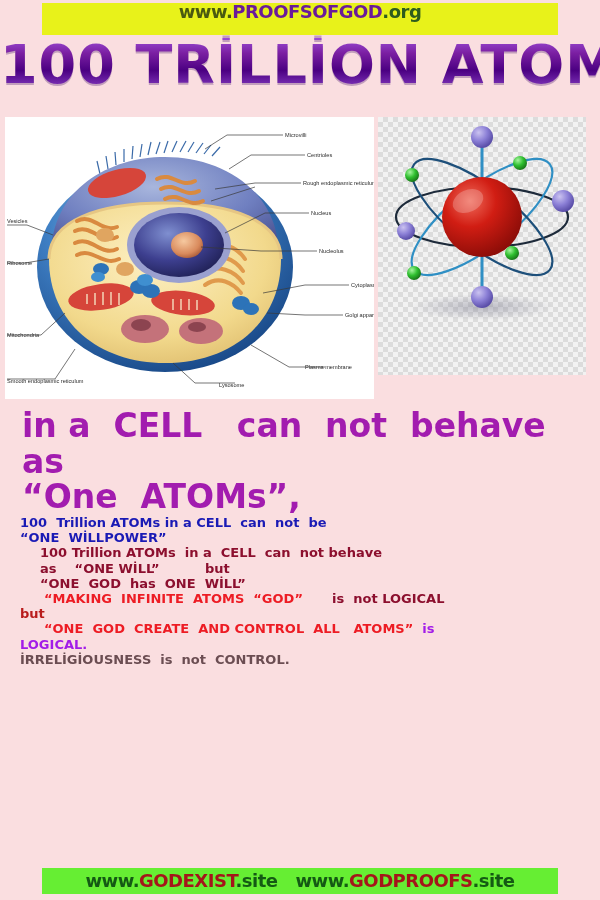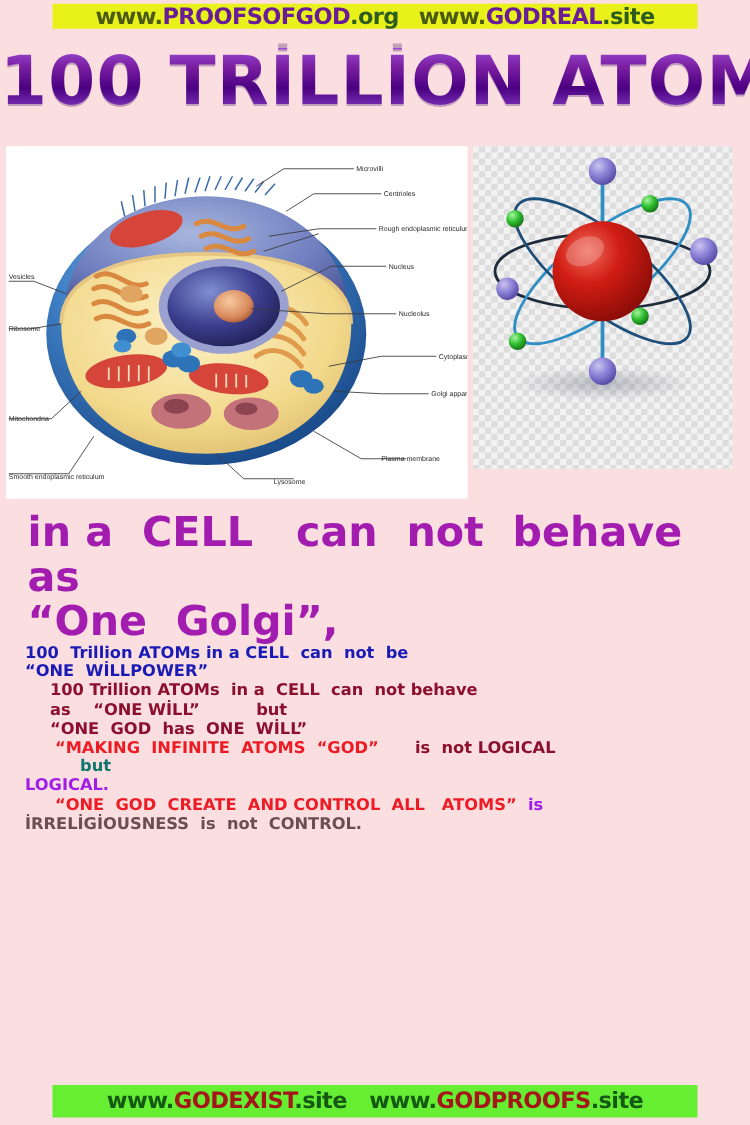--- a/index.html
+++ b/index.html
@@ -6,23 +6,23 @@
   html,body { width:600px; height:900px; }
   body {
     background:#fadee0;
     font-family:"Liberation Sans", sans-serif;
     position:relative;
     overflow:hidden;
   }
 
   
   .top-banner{
-    position:absolute; left:42px; top:3px; width:516px; height:20px;
+    position:absolute; left:42px; top:3px; width:516px; height:32px;
     background:#e8f21a;
-    display:flex; align-items:flex-end; justify-content:center; gap:16px;
+    display:flex; align-items:flex-start; justify-content:center; gap:16px;
     white-space:nowrap;
   }
   .url{
     font-family:"DejaVu Sans", sans-serif;
     font-weight:bold; font-size:18px; letter-spacing:-0.5px;
     line-height:1;
   }
   .u-www  { color:#4a5a10; }
   .u-mid-p{ color:#6a1b9a; }
   .u-tld  { color:#2e5c1e; }
@@ -87,41 +87,40 @@
     position:absolute; left:20px; top:515px; width:575px;
     font-family:"DejaVu Sans", sans-serif;
     font-weight:bold;
     font-size:13px;
     line-height:1.17;
   }
   .ln{ display:block; white-space:pre-wrap; }
   .c-blue   { color:#1a1ab5; }
   .c-maroon { color:#8c0f2e;margin-left:20px; }
   .c-red    { color:#ed1c24;margin-left:24px; }
-  .c-dark   { color:#0f766e;margin-left:44px; }
+  .c-dark   { color:#b91c1c; }
   .c-violet { color:#a21ce8; }
   .c-grey   { color:#6b4d52; }
 
   
   .bottom-banner{
     position:absolute; left:42px; top:868px; width:516px; height:26px;
     background:#66ee33;
     display:flex; align-items:center; justify-content:center; gap:18px;
     white-space:nowrap;
   }
   .b-www{ color:#145a14; }
   .b-mid{ color:#a4161a; }
   .b-tld{ color:#145a14; }
 </style>
 </head>
 <body>
 
 <div class="top-banner">
   <span class="url"><span class="u-www">www.</span><span class="u-mid-p">PROOFSOFGOD</span><span class="u-tld">.org</span></span>
-  <span class="url"><span class="u-www">www.</span><span class="u-mid-p">GODREAL</span><span class="u-tld">.site</span></span>
 </div>
 
 <div class="main-title-shadow">100 TRİLLİON ATOMS</div>
 <div class="main-title">100 TRİLLİON ATOMS</div>
 
 <div class="img-row">
 
   <div class="cell-fig">
     <svg class="cell-svg" viewBox="0 0 369 282">
       <defs>
@@ -318,32 +317,32 @@
         <circle cx="34" cy="58" r="7" fill="url(#greeng)"></circle>
         <circle cx="134" cy="136" r="7" fill="url(#greeng)"></circle>
         <circle cx="36" cy="156" r="7" fill="url(#greeng)"></circle>
       </g>
     </svg>
   </div>
 </div>
 
 <div class="subtitle">
   <span class="ln">in a  CELL   can  not  behave  as</span>
-  <span class="ln">“One  Golgi”,</span>
+  <span class="ln">“One  ATOMs”,</span>
 </div>
 
 <div class="body-text">
   <span class="ln"><span class="c-blue">100  Trillion ATOMs in a CELL  can  not  be</span></span>
   <span class="ln"><span class="c-blue">“ONE  WİLLPOWER”</span></span>
   <span class="ln"><span class="c-maroon">100 Trillion ATOMs  in a  CELL  can  not behave</span></span>
   <span class="ln"><span class="c-maroon">as    “ONE WİLL”          but</span></span>
   <span class="ln"><span class="c-maroon">“ONE  GOD  has  ONE  WİLL”</span></span>
   <span class="ln"><span class="c-red">“MAKING  INFINITE  ATOMS  “GOD”  </span><span class="c-maroon">is  not LOGICAL</span></span>
   <span class="ln"><span class="c-dark">but</span></span>
+  <span class="ln"><span class="c-red">“ONE  GOD  CREATE  AND CONTROL  ALL   ATOMS”  </span><span class="c-violet">is</span></span>
   <span class="ln"><span class="c-violet">LOGICAL.</span></span>
-  <span class="ln"><span class="c-red">“ONE  GOD  CREATE  AND CONTROL  ALL   ATOMS”  </span><span class="c-violet">is</span></span>
   <span class="ln"><span class="c-grey">İRRELİGİOUSNESS  is  not  CONTROL.</span></span>
 </div>
 
 <div class="bottom-banner">
   <span class="url"><span class="b-www">www.</span><span class="b-mid">GODEXIST</span><span class="b-tld">.site</span></span>
   <span class="url"><span class="b-www">www.</span><span class="b-mid">GODPROOFS</span><span class="b-tld">.site</span></span>
 </div>
 
 </body></html>

